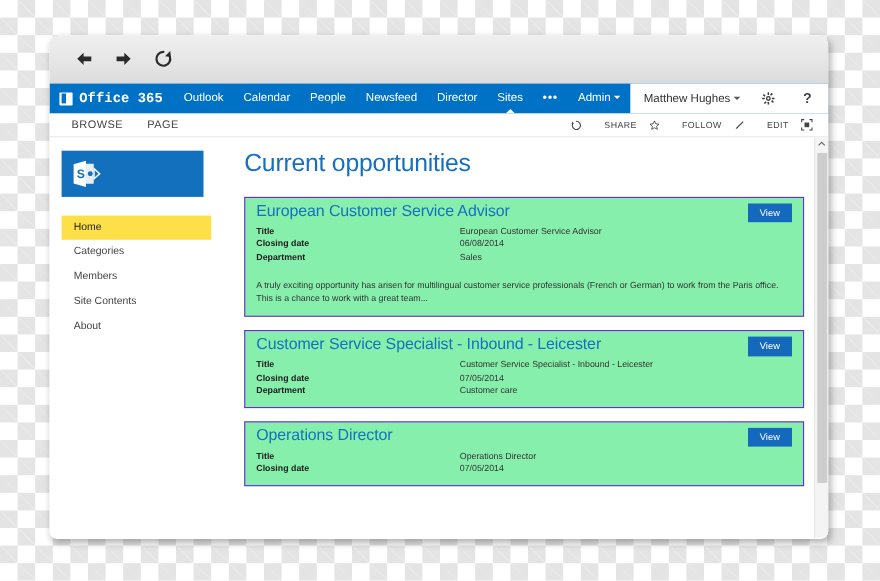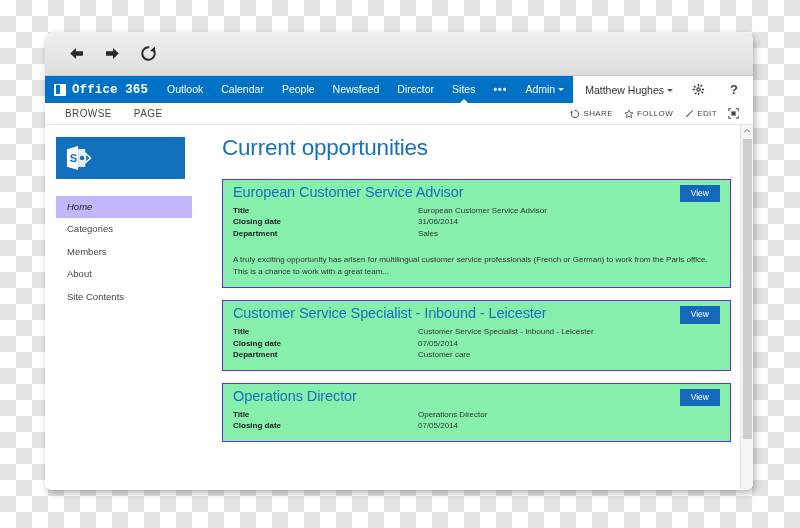--- a/index.html
+++ b/index.html
@@ -190,21 +190,21 @@
   #ribbon-actions {
     margin-left: auto;
     display: flex;
     align-items: center;
     gap: 11px;
     padding-right: 5px;
   }
   .ribbon-action {
     display: flex;
     align-items: center;
-    gap: 3px;
+    gap: 20px;
     font-size: 8px;
     color: #444444;
     letter-spacing: 0.4px;
     cursor: pointer;
   }
 
   
   #page-body {
     display: flex;
     height: 364px;
@@ -231,23 +231,22 @@
   }
   #sidebar-nav { width: 136px; }
   .side-item {
     font-size: 9.5px;
     color: #444444;
     padding: 6px 0 6px 11px;
     cursor: pointer;
     line-height: 1.1;
   }
   .side-item.selected {
-    background: #c4b5fd;
+    background: #fde047;
     color: #222222;
-    font-style: italic;
   }
 
   
   #main {
     flex: 1;
     padding: 10px 22px 0 12px;
     box-sizing: border-box;
     position: relative;
     min-width: 0;
   }
@@ -488,43 +487,43 @@
           <circle cx="19.2" cy="15" r="2.4" fill="#1270bd"></circle>
           <path d="M22.4 8.6 L29.4 15 L22.4 21.4 Z" fill="#ffffff"></path>
           <path d="M23.6 11.6 L27.2 15 L23.6 18.4 Z" fill="#1270bd"></path>
         </svg>
       </div>
 
       <div id="sidebar-nav">
         <div class="side-item selected">Home</div>
         <div class="side-item">Categories</div>
         <div class="side-item">Members</div>
+        <div class="side-item">Site Contents</div>
         <div class="side-item">About</div>
-        <div class="side-item">Site Contents</div>
       </div>
     </div>
 
     <div id="main">
 
 
       <h1 id="page-title">Current opportunities</h1>
 
       <div class="job-card">
         <div class="job-head">
           <h2 class="job-title">European Customer Service Advisor</h2>
           <button class="view-btn">View</button>
         </div>
         <div class="job-fields">
           <div class="field-row">
             <span class="field-label">Title</span>
             <span class="field-value">European Customer Service Advisor</span>
           </div>
           <div class="field-row">
             <span class="field-label">Closing date</span>
-            <span class="field-value">31/06/2014</span>
+            <span class="field-value">06/08/2014</span>
           </div>
           <div class="field-row">
             <span class="field-label">Department</span>
             <span class="field-value">Sales</span>
           </div>
         </div>
         <div class="job-desc">A truly exciting opportunity has arisen for multilingual customer service professionals (French or German) to work from the Paris office. This is a chance to work with a great team...</div>
       </div>
 
       <div class="job-card">

